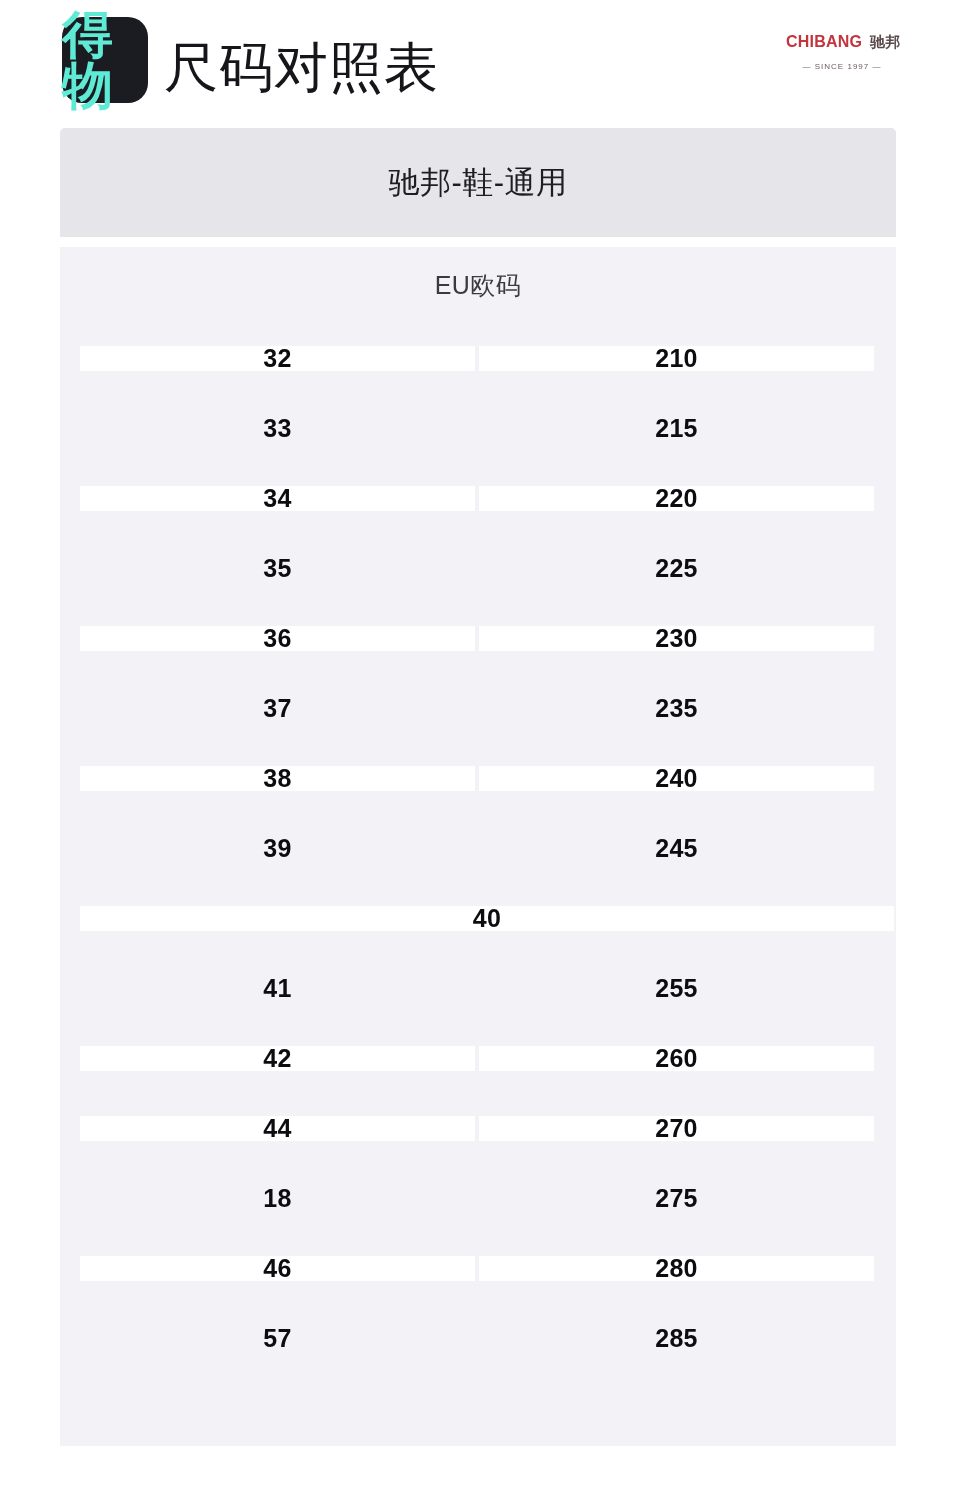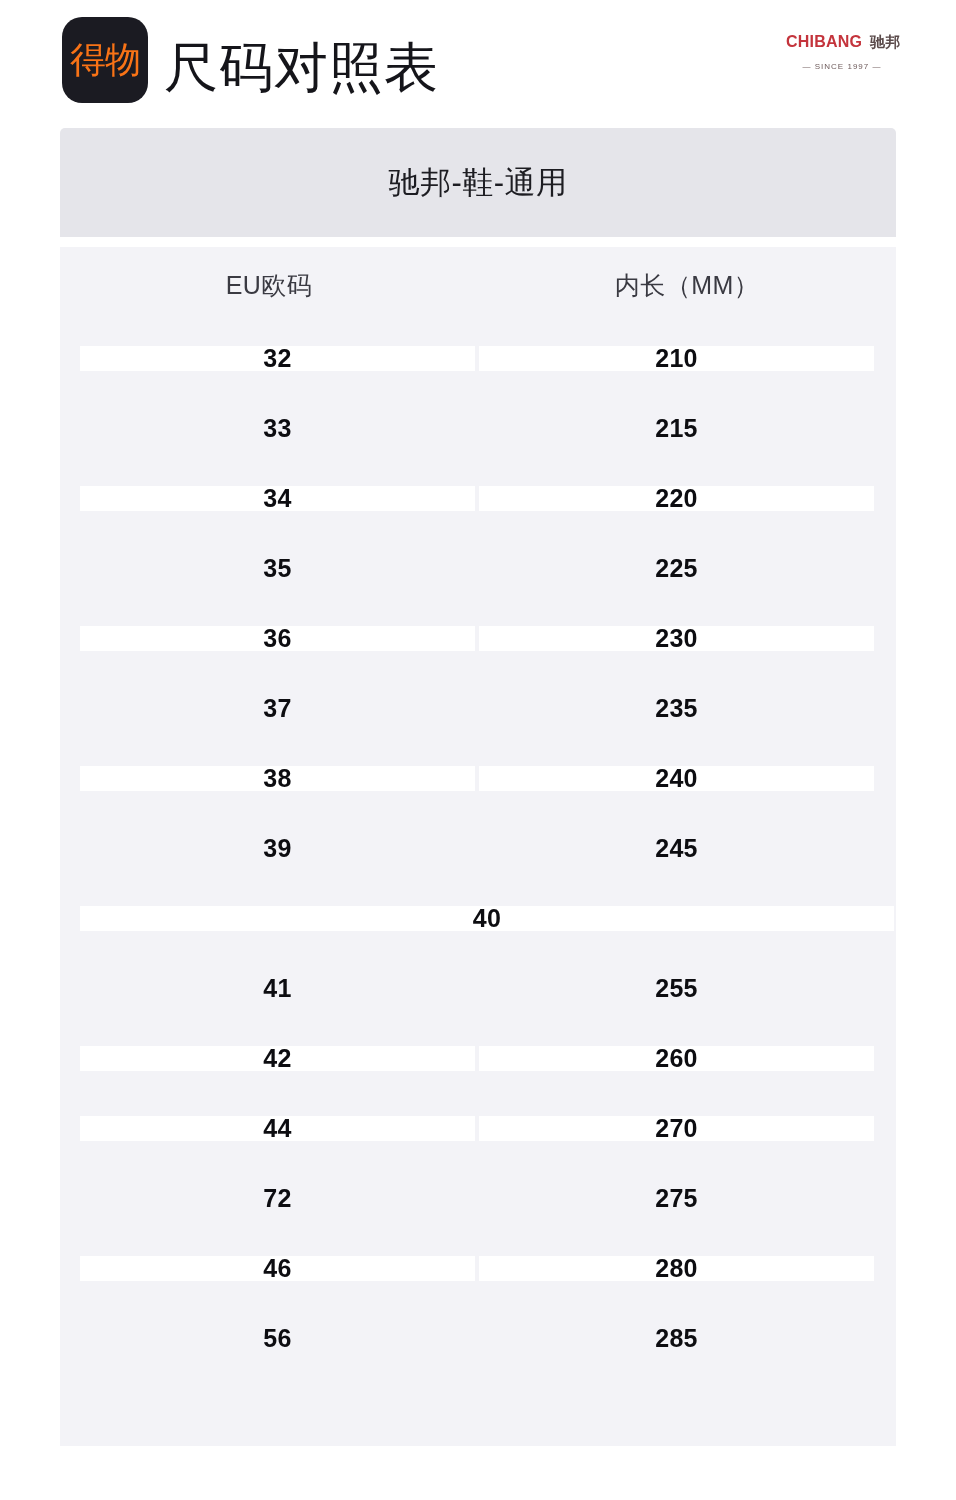--- a/index.html
+++ b/index.html
@@ -42,23 +42,23 @@
     width: 86px;
     height: 86px;
     border-radius: 20px;
     background: #1b1b22;
     display: flex;
     align-items: center;
     justify-content: center;
     flex: none;
   }
   .duwu-badge-text {
-    color: #f97316;
-    font-size: 36px;
-    font-weight: 400;
+    color: #5eead4;
+    font-size: 51px;
+    font-weight: 700;
     letter-spacing: -1px;
     line-height: 1;
     font-family: "DejaVu Sans", "Liberation Sans", sans-serif;
   }
   .header-title {
     margin-left: 16px;
     font-size: 54px;
     font-weight: 400;
     color: #15151a;
     line-height: 1;
@@ -213,21 +213,20 @@
   <div class="table-wrap">
 
     <div class="table-title">
       <span class="table-title-text">驰邦-鞋-通用</span>
     </div>
 
     <div class="table-body">
 
       <div class="head-row">
         <div class="head-cell">EU欧码</div>
-        <div class="head-cell">内长（MM）</div>
       </div>
 
       <div class="rows" id="rows-container">
           <div class="data-row stripe">
             <div class="data-cell col-left">32</div>
             <div class="data-cell col-right">210</div>
           </div>
           <div class="data-row">
             <div class="data-cell col-left">33</div>
             <div class="data-cell col-right">215</div>
@@ -265,29 +264,29 @@
           </div>
           <div class="data-row stripe">
             <div class="data-cell col-left">42</div>
             <div class="data-cell col-right">260</div>
           </div>
           <div class="data-row stripe">
             <div class="data-cell col-left">44</div>
             <div class="data-cell col-right">270</div>
           </div>
           <div class="data-row">
-            <div class="data-cell col-left">72</div>
+            <div class="data-cell col-left">18</div>
             <div class="data-cell col-right">275</div>
           </div>
           <div class="data-row stripe">
             <div class="data-cell col-left">46</div>
             <div class="data-cell col-right">280</div>
           </div>
           <div class="data-row">
-            <div class="data-cell col-left">56</div>
+            <div class="data-cell col-left">57</div>
             <div class="data-cell col-right">285</div>
           </div>
         </div>
 
     </div>
   </div>
 
 </div>
 
 </body></html>

